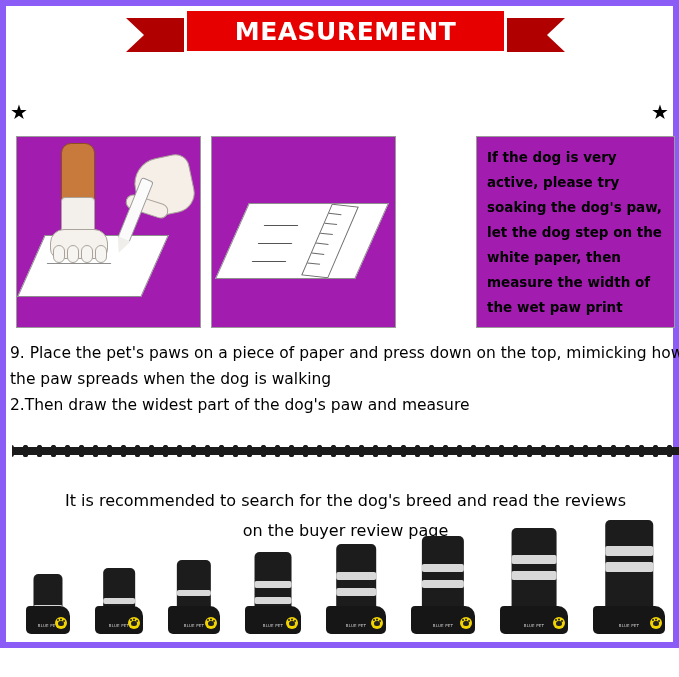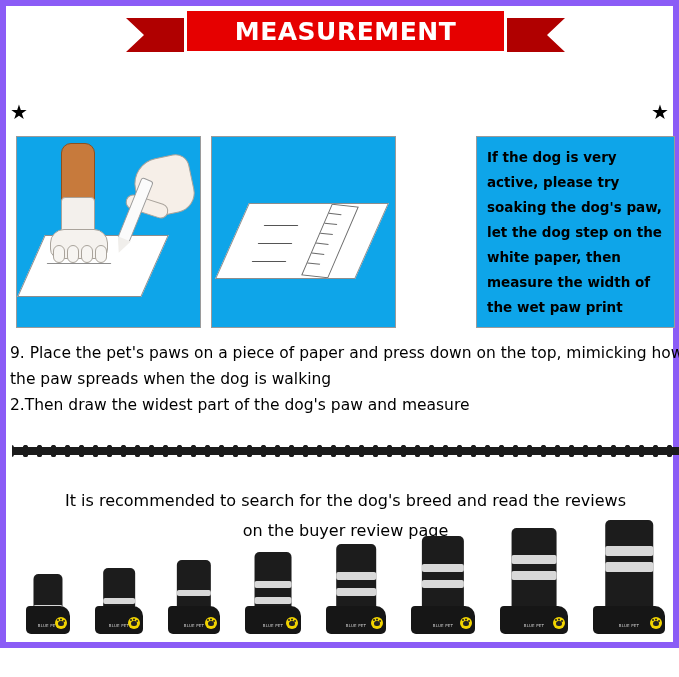--- a/index.html
+++ b/index.html
@@ -86,21 +86,21 @@
   .boxes {
     position: absolute;
     left: 10px; top: 130px;
     width: 659px;
     height: 192px;
     display: flex;
     gap: 10px;
   }
   .box {
     border: 1px solid #9a9a9a;
-    background: #0ea5e9;
+    background: #a21caf;
     position: relative;
     overflow: hidden;
   }
   .box.b1 { width: 185px; }
   .box.b2 { width: 185px; }
   .box.b3 { width: 199px; margin-left: auto; }
 
   .box.b3 .note {
     padding: 8px 10px 6px 10px;
     font-size: 13.5px;

